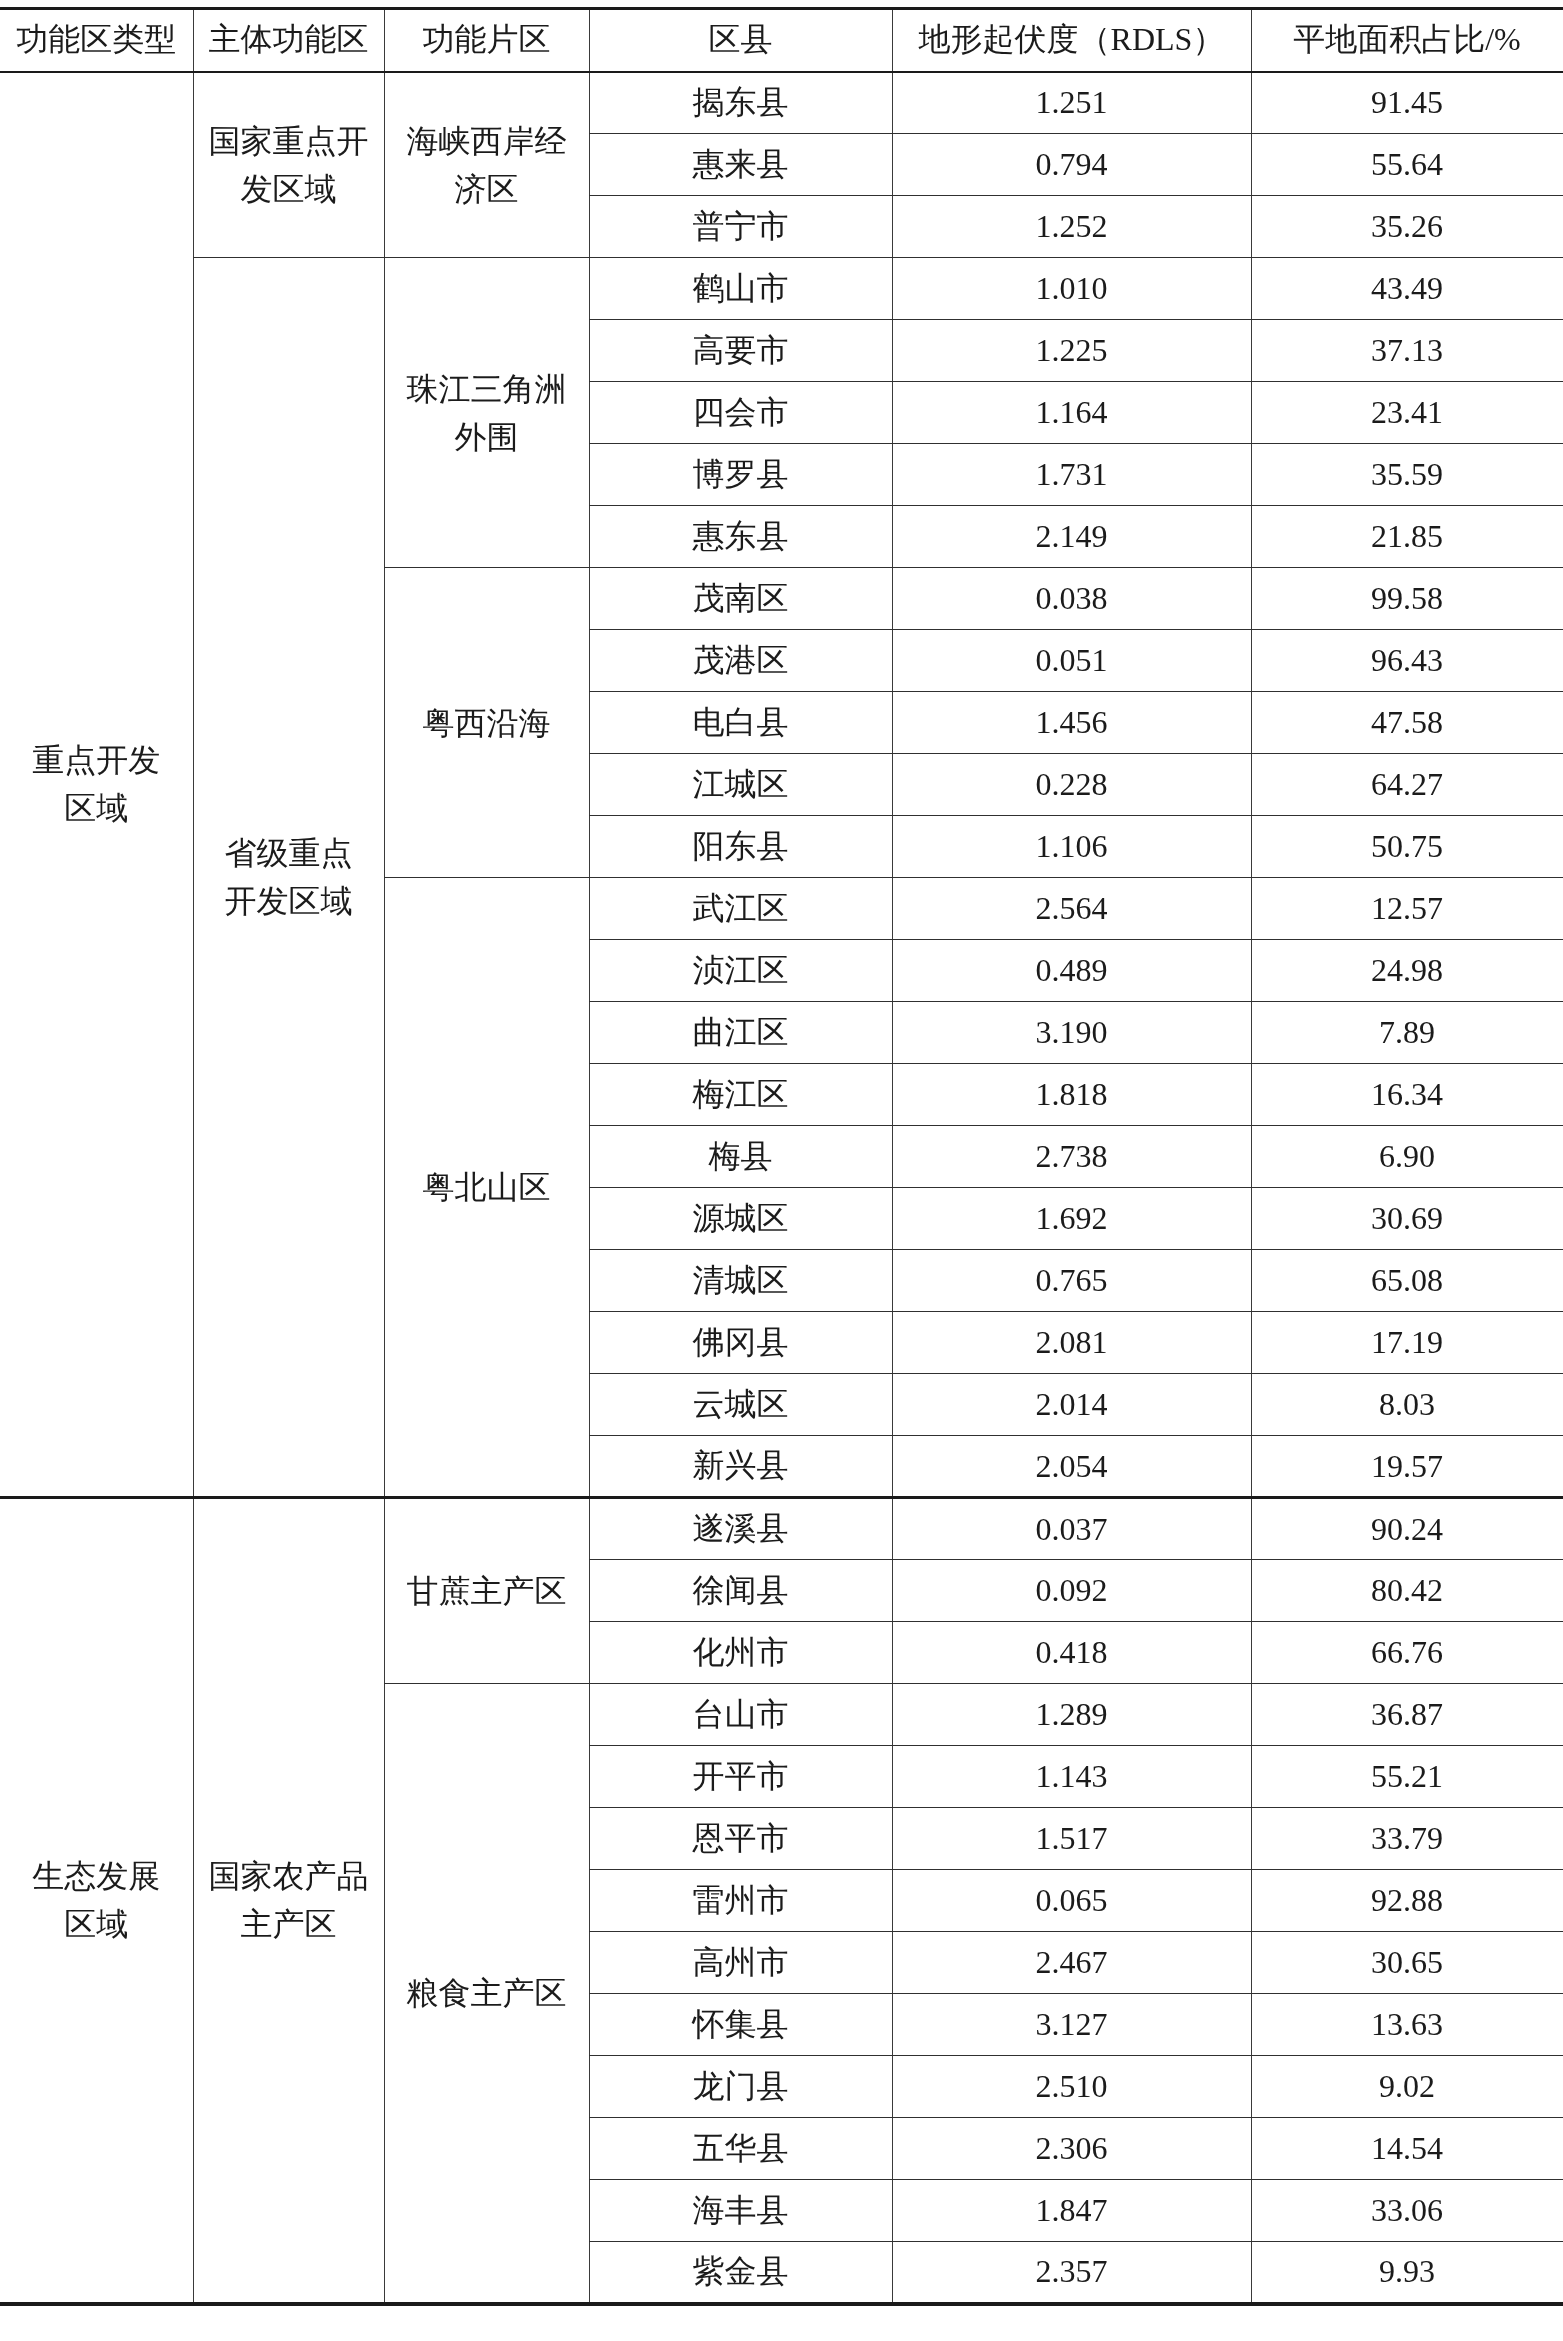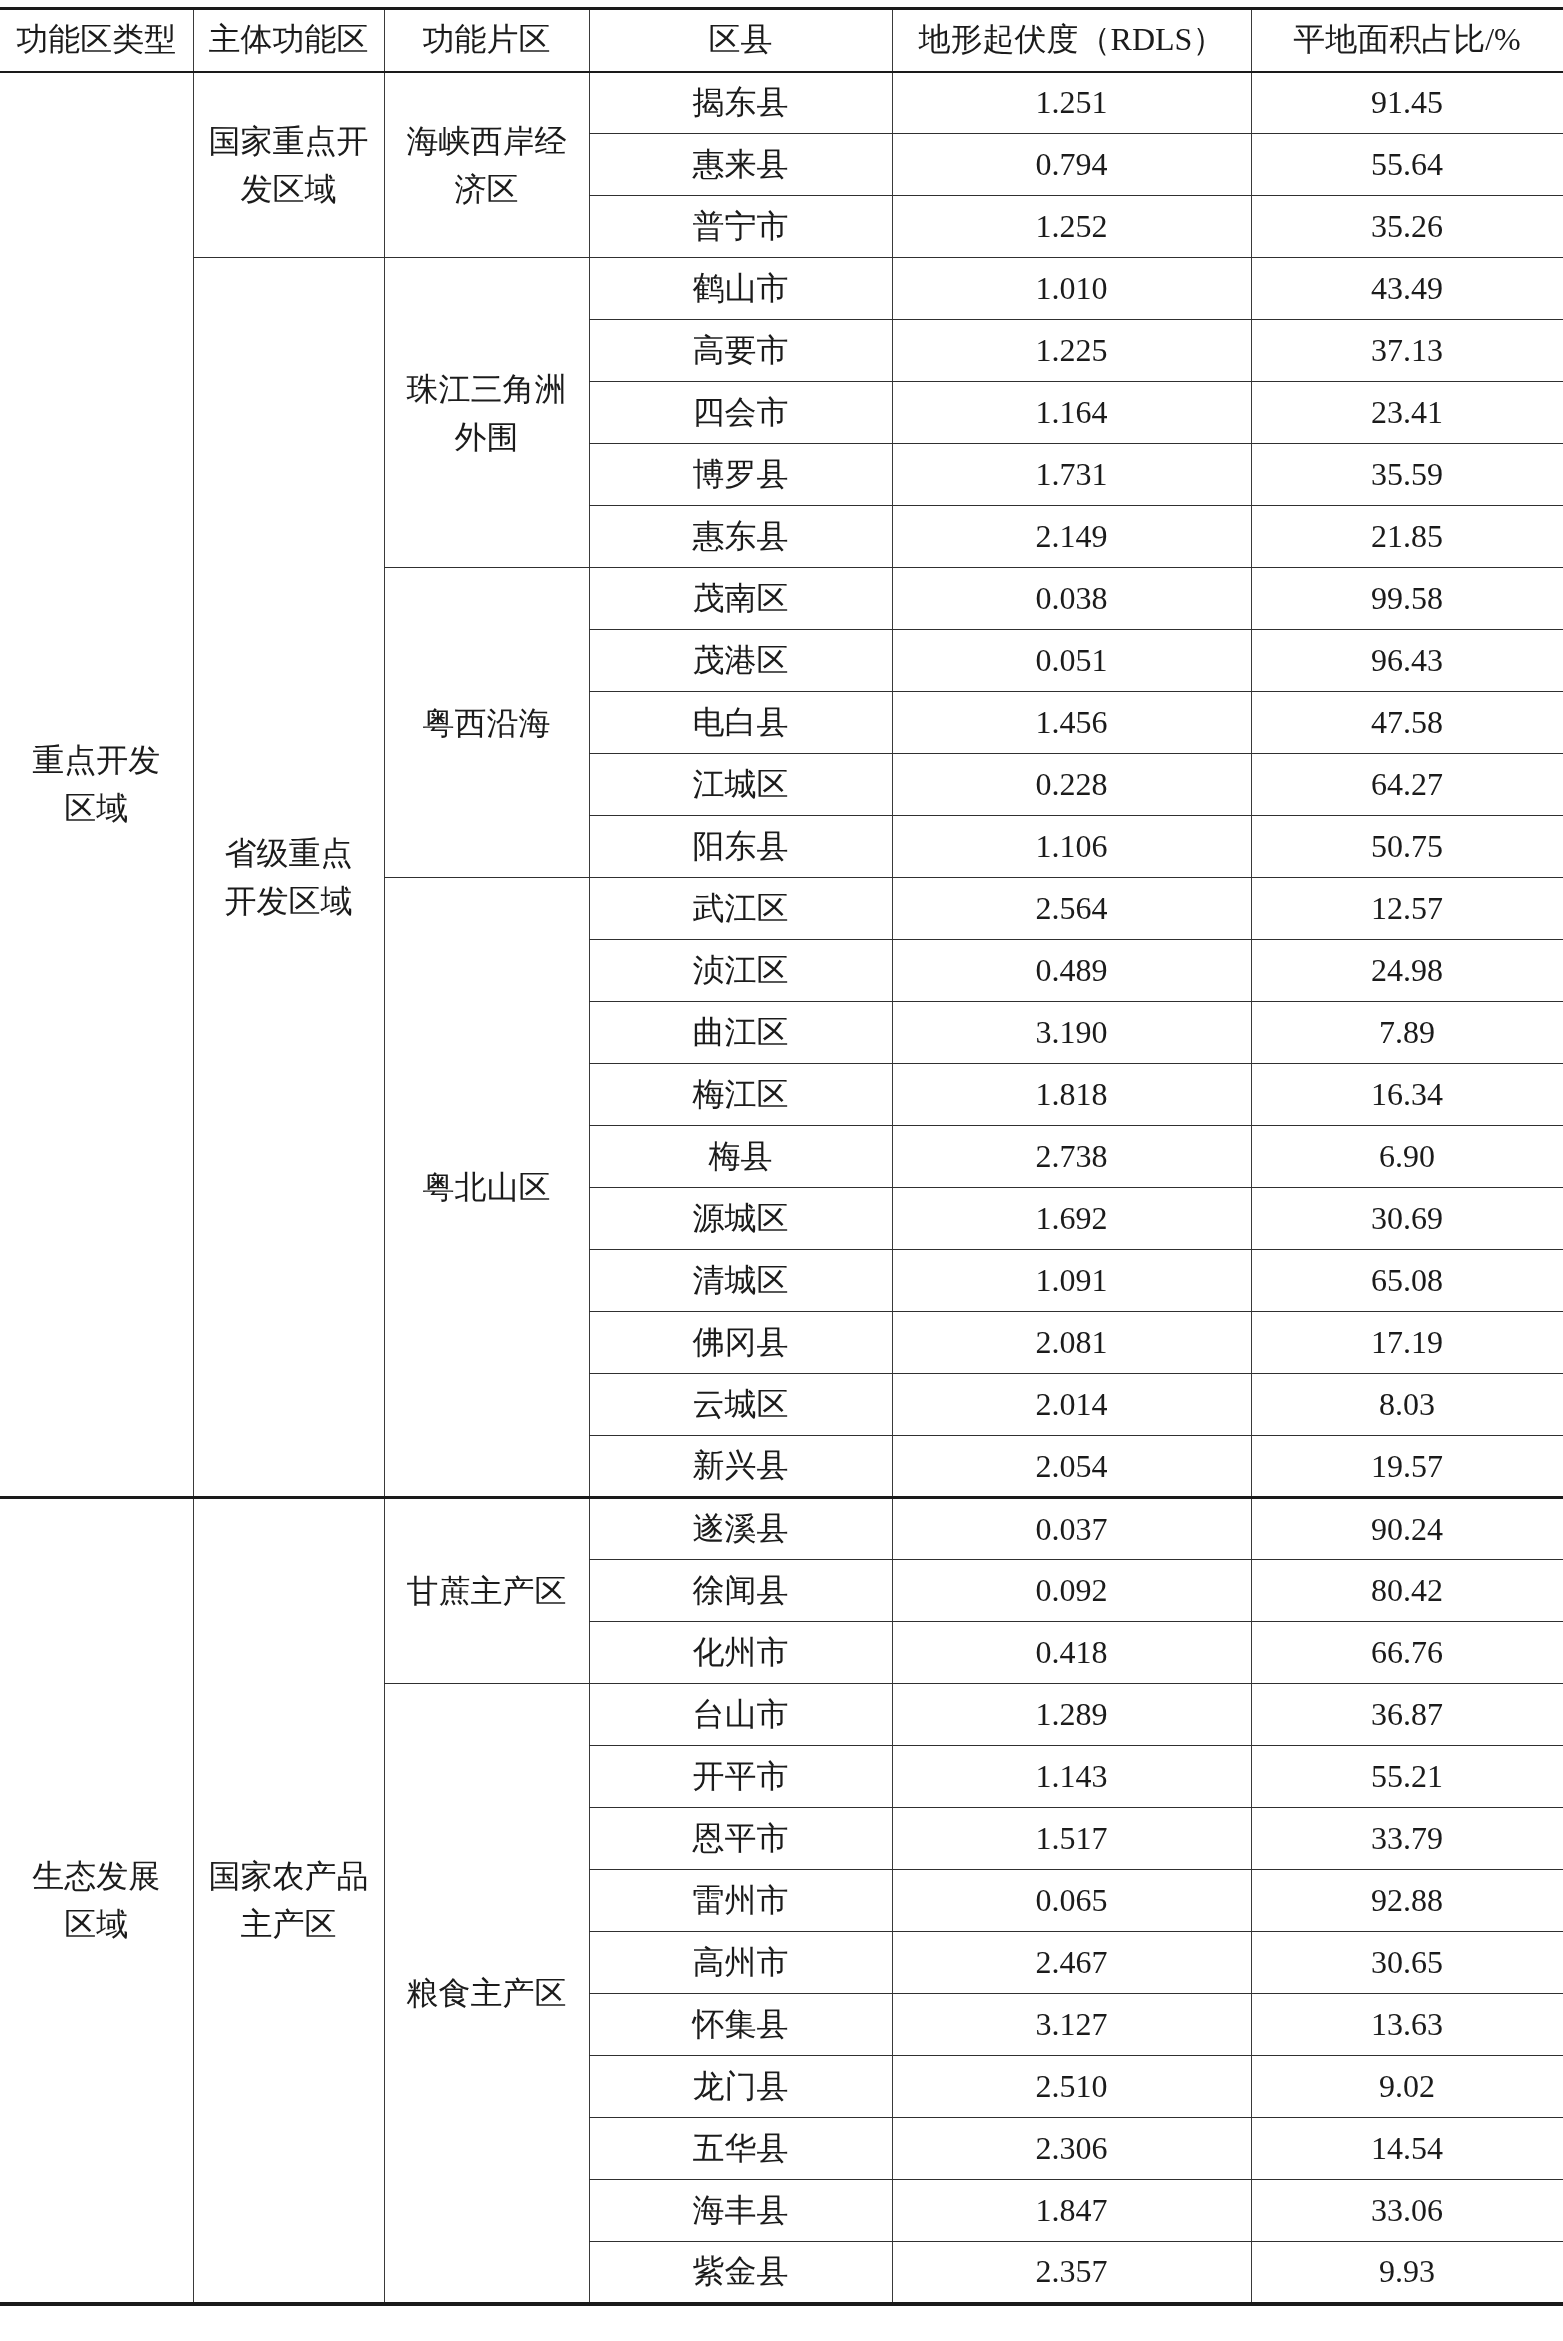--- a/index.html
+++ b/index.html
@@ -169,21 +169,21 @@
         <td class="datacell bl">2.738</td>
         <td class="datacell bl">6.90</td>
       </tr>
       <tr>
         <td class="datacell bl">源城区</td>
         <td class="datacell bl">1.692</td>
         <td class="datacell bl">30.69</td>
       </tr>
       <tr>
         <td class="datacell bl">清城区</td>
-        <td class="datacell bl">1.091</td>
+        <td class="datacell bl">0.765</td>
         <td class="datacell bl">65.08</td>
       </tr>
       <tr>
         <td class="datacell bl">佛冈县</td>
         <td class="datacell bl">2.081</td>
         <td class="datacell bl">17.19</td>
       </tr>
       <tr>
         <td class="datacell bl">云城区</td>
         <td class="datacell bl">2.014</td>

